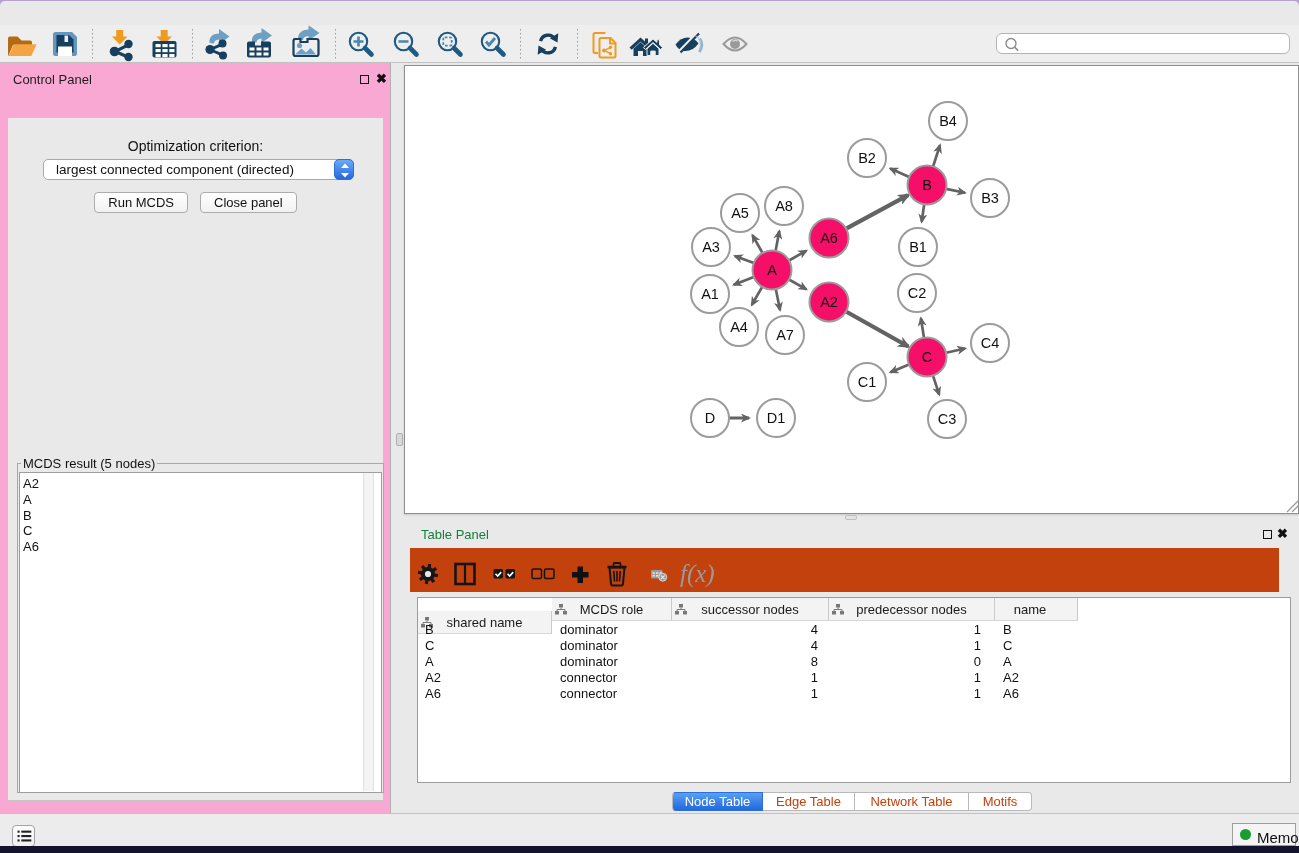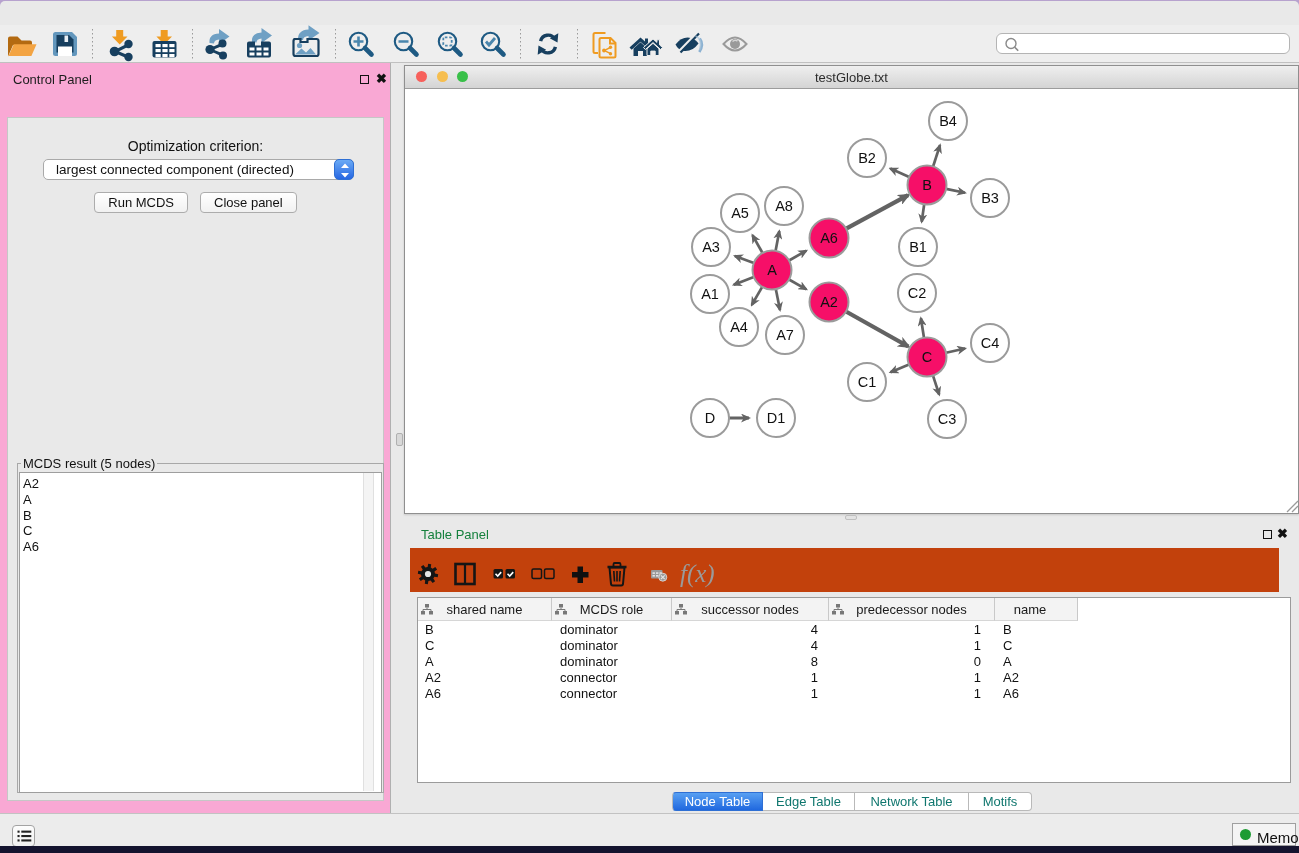--- a/index.html
+++ b/index.html
@@ -53,21 +53,21 @@
 #tpanel{position:absolute;left:404px;top:518px;width:895px;height:294px;background:#e9e9e9;}
 #tptitle{position:absolute;left:17px;top:8px;font-size:13px;color:#15803d;}
 #ttoolbar{position:absolute;left:6px;top:29px;width:869px;height:44px;background:#c2410c;}
 #tbl{position:absolute;left:13px;top:78px;width:874px;height:186px;background:#fff;border:1px solid #9b9b9b;}
 .thcell{position:absolute;top:0;height:23px;border-right:1px solid #c9c9c9;background:#f3f3f3;border-bottom:1px solid #d6d6d6;}
 .thcell span{position:absolute;top:3.5px;width:100%;text-align:center;font-size:13px;color:#1a1a1a;}
 .sorticon{position:absolute;left:3px;top:6px;}
 .trow{position:absolute;font-size:13px;color:#111;height:16px;line-height:16px;}
 
 #ttabs{position:absolute;left:268px;top:273px;height:19px;display:flex;}
-.ttab{height:19px;background:#fff;border:1px solid #b9b9b9;border-left:none;font-size:13px;color:#0f766e;display:flex;align-items:center;justify-content:center;padding:0 10px;}
+.ttab{height:19px;background:#fff;border:1px solid #b9b9b9;border-left:none;font-size:13px;color:#c2410c;display:flex;align-items:center;justify-content:center;padding:0 10px;}
 .ttab.sel{background:linear-gradient(#58a0f2,#2068df);color:#fff;border:1px solid #2e6fd4;border-radius:4px;}
 .ttab.first{border-left:1px solid #b9b9b9;border-radius:4px 0 0 4px;}
 .ttab.last{border-radius:0 4px 4px 0;}
 
 #statusbar{position:absolute;left:0;top:812px;width:1299px;height:33px;background:#ececec;border-top:1px solid #c2c2c2;}
 #listbtn{position:absolute;left:12px;top:11px;width:23px;height:22px;background:linear-gradient(#fdfdfd,#f0f0f0);border:1px solid #a3a3a3;border-radius:4px;}
 #membtn{position:absolute;right:3px;top:9px;width:64px;height:23px;background:#f4f4f4;border:1px solid #9f9f9f;font-size:15px;color:#111;}
 #memdot{position:absolute;left:7px;top:5px;width:11px;height:11px;border-radius:50%;background:#1d9b33;}
 #memtxt{position:absolute;left:24px;top:5px;}
 </style></head>
@@ -240,26 +240,20 @@
             <div class="it">A</div>
             <div class="it">B</div>
             <div class="it">C</div>
             <div class="it">A6</div>
           <div id="fssb"></div>
         </div>
       </div>
     </div>
   </div>
   <div id="netwin">
-    <div id="nettitle">
-      <div class="tl r"></div>
-        <div class="tl y"></div>
-        <div class="tl g"></div>
-      <div id="nettitletext">testGlobe.txt</div>
-    </div>
     <svg id="graph" width="893" height="424">
       <defs>
         <marker id="arw" markerWidth="10" markerHeight="9" refX="8" refY="4.5" orient="auto" markerUnits="userSpaceOnUse">
           <path d="M0,0 L10,4.5 L0,9 L2.8,4.5 Z" fill="#636363"></path>
         </marker>
         <marker id="arwB" markerWidth="13" markerHeight="11" refX="10" refY="5.5" orient="auto" markerUnits="userSpaceOnUse">
           <path d="M0,0 L13,5.5 L0,11 L3.5,5.5 Z" fill="#636363"></path>
         </marker>
       </defs>
       <g id="edges">
@@ -376,21 +370,21 @@
               <rect x="249.5" y="27" width="2.4" height="1.6"></rect>
           </g>
           <circle cx="252.8" cy="29.2" r="4" stroke="#e4e4e4" stroke-width="0.8"></circle>
           <path d="M250.9 27.3 l3.8 3.8 m0 -3.8 l-3.8 3.8" stroke="#e4e4e4" stroke-width="1.2"></path>
         </g>
 
         <text x="270" y="34" font-family="Liberation Serif, serif" font-style="italic" font-size="25" fill="#9a9a9a">f(x)</text>
       </svg>
     </div>
     <div id="tbl">
-      <div class="thcell" style="left:0;width:134px;">
+      <div class="thcell" style="left:0;width:134px;margin-top:13px;">
           <svg class="sorticon" width="12" height="11" viewBox="0 0 12 11">
             <rect x="4" y="0" width="4" height="3.5" fill="#787878"></rect>
             <rect x="0" y="7" width="4" height="3.5" fill="#787878"></rect>
             <rect x="8" y="7" width="4" height="3.5" fill="#787878"></rect>
             <path d="M6 3.5 V5.5 M2 7 V5.5 H10 V7" stroke="#787878" fill="none"></path>
           </svg>
           <span>shared name</span>
         </div>
       <div class="thcell" style="left:134px;width:120px;">
           <svg class="sorticon" width="12" height="11" viewBox="0 0 12 11">

